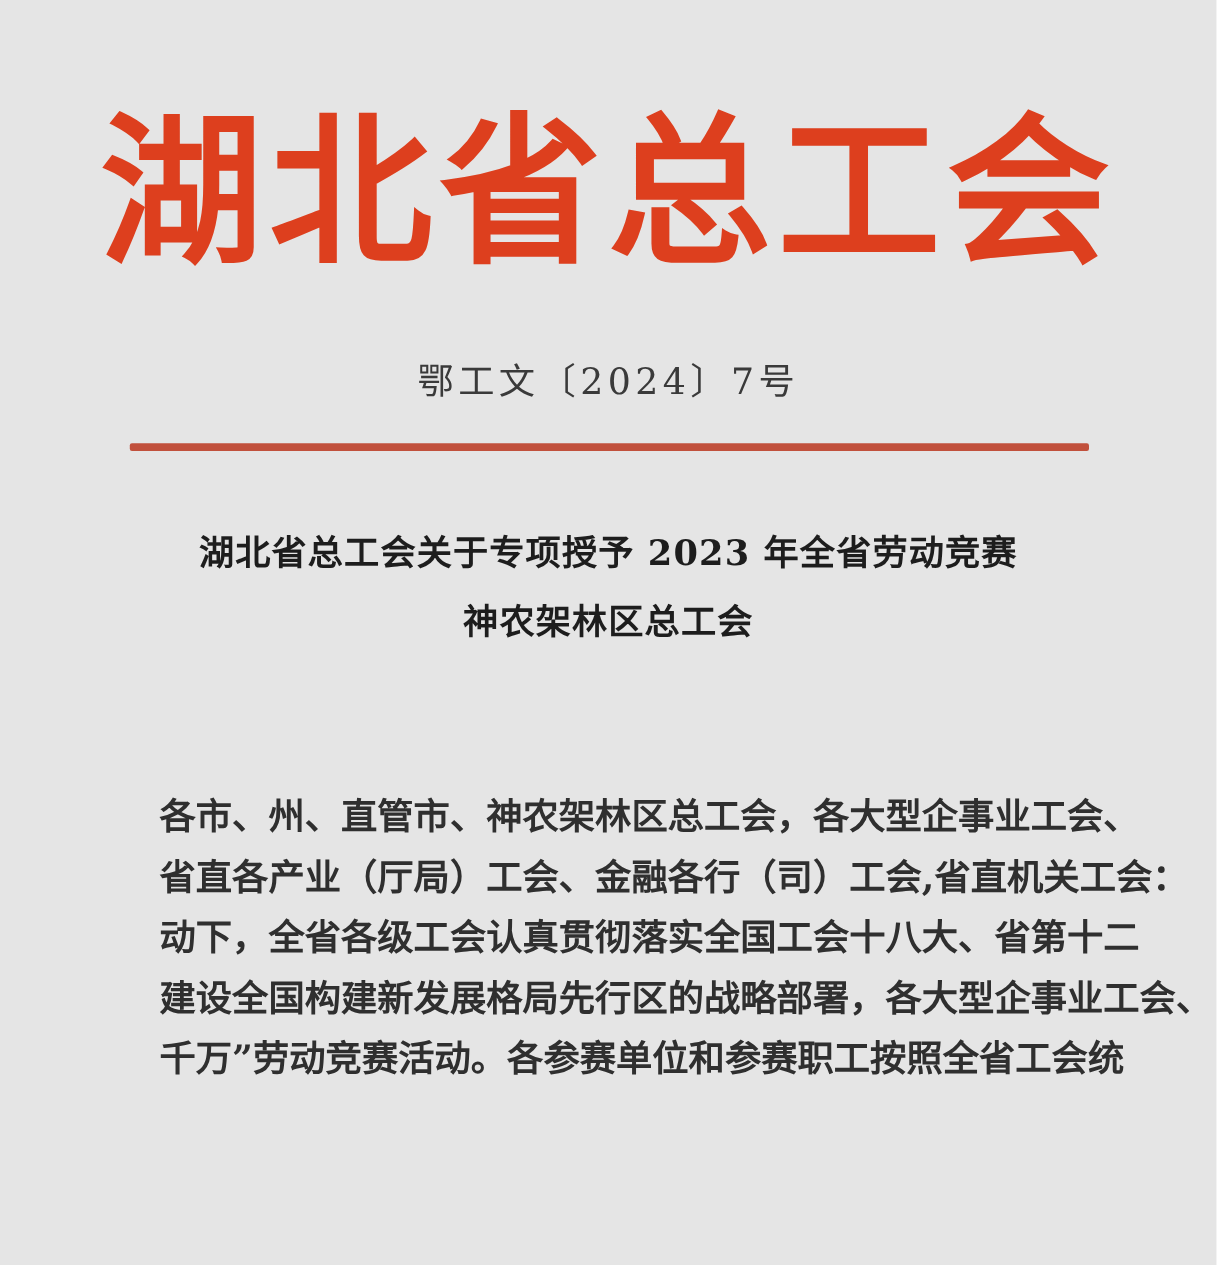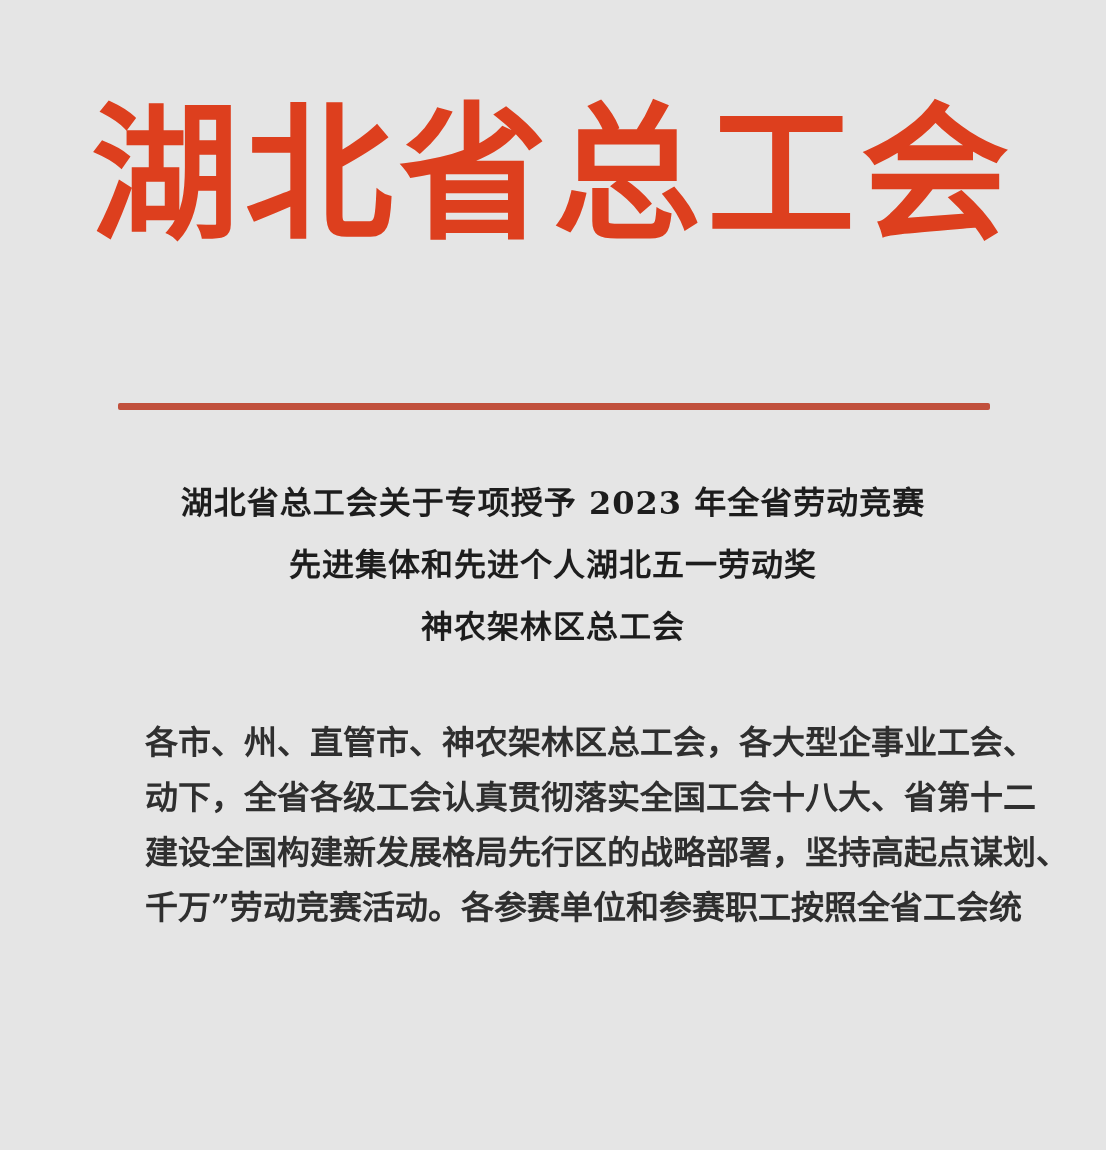--- a/index.html
+++ b/index.html
@@ -85,29 +85,30 @@
     text-indent: 1em;
   }
 </style>
 </head>
 <body>
 
 <div class="page">
 
   <div class="org-name">湖北省总工会</div>
 
+  <div class="doc-number">鄂工文〔2024〕7号</div>
 
   <div class="red-rule"></div>
 
   <div class="doc-title">
     <div class="title-line">湖北省总工会关于专项授予 2023 年全省劳动竞赛</div>
-    <div class="title-line">先进集体和先进个人湖北五一劳动奖</div>
     <div class="title-line">神农架林区总工会</div>
   </div>
 
   <div class="body-block">
     <div class="body-line">各市、州、直管市、神农架林区总工会，各大型企事业工会、</div>
+    <div class="body-line">省直各产业（厅局）工会、金融各行（司）工会,省直机关工会：</div>
     <div class="body-line">动下，全省各级工会认真贯彻落实全国工会十八大、省第十二</div>
-    <div class="body-line">建设全国构建新发展格局先行区的战略部署，坚持高起点谋划、</div>
+    <div class="body-line">建设全国构建新发展格局先行区的战略部署，各大型企事业工会、</div>
     <div class="body-line">千万”劳动竞赛活动。各参赛单位和参赛职工按照全省工会统</div>
   </div>
 
 </div>
 
 </body></html>

